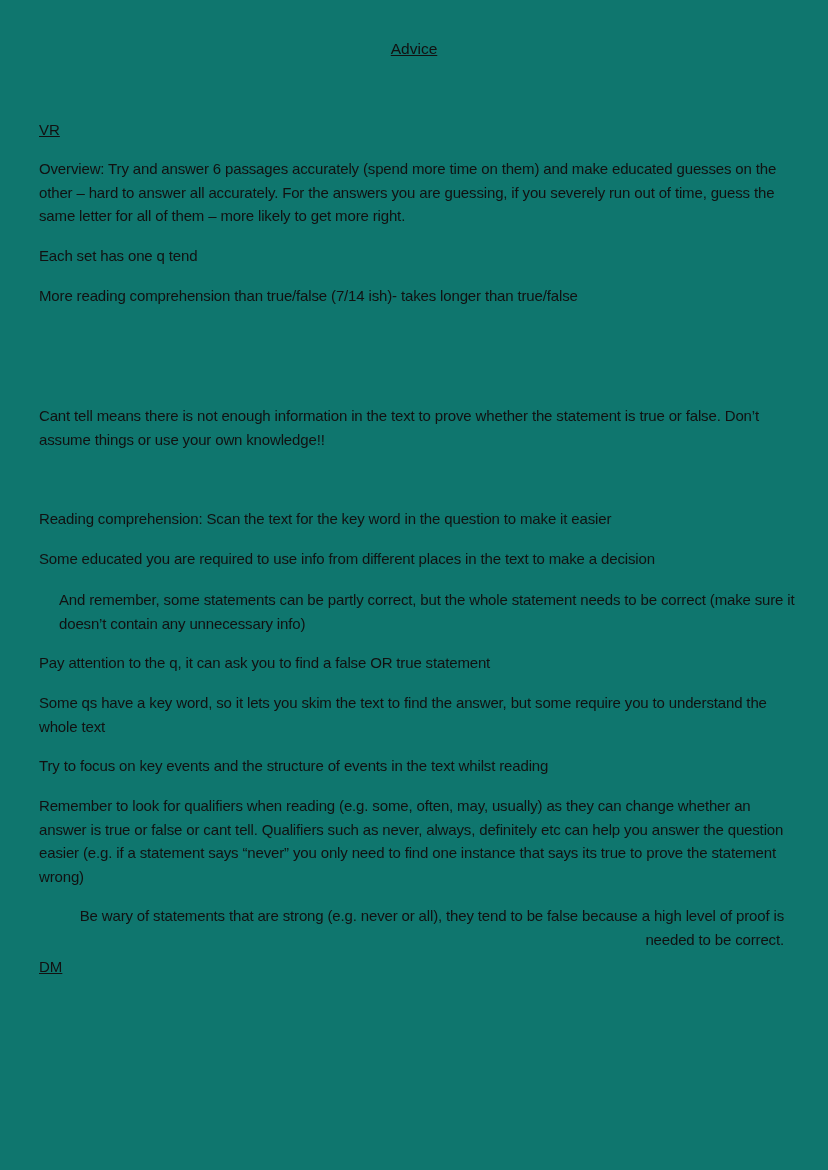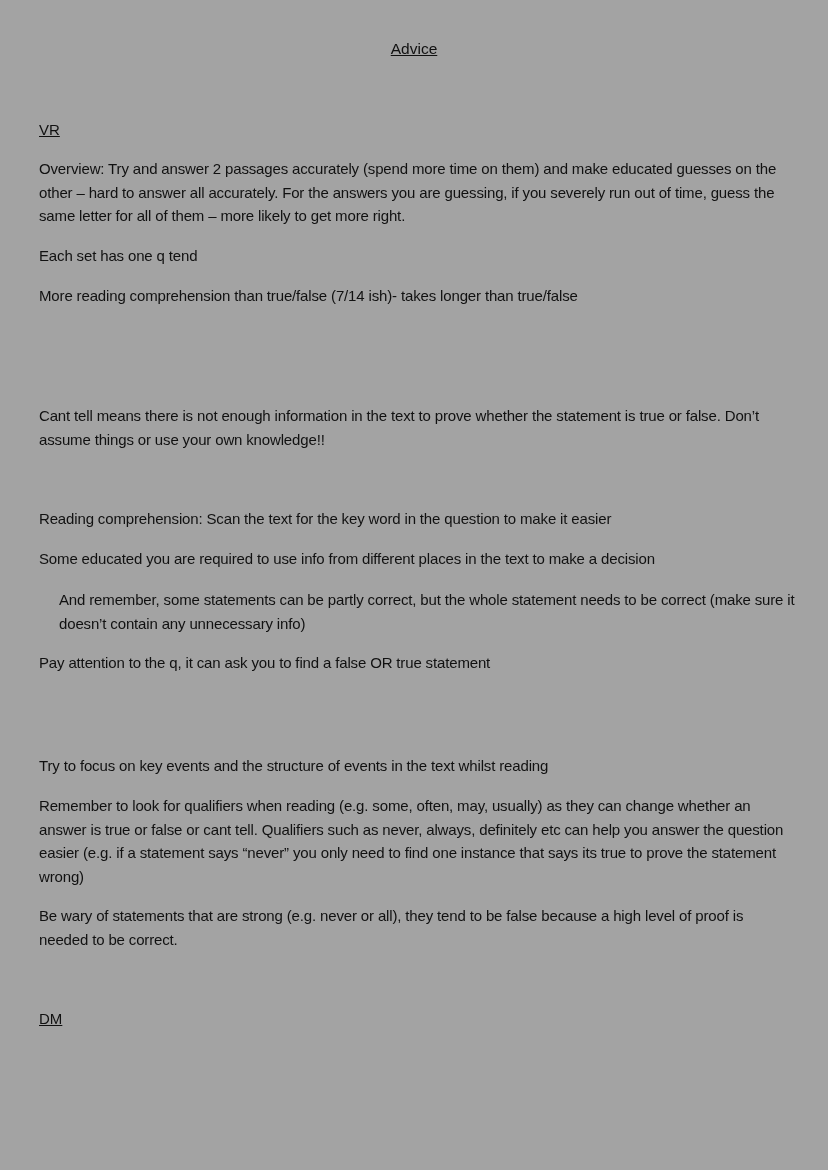--- a/index.html
+++ b/index.html
@@ -13,21 +13,21 @@
       position: relative;
       overflow: hidden;
       font-family: "Liberation Sans", sans-serif;
       color: #111111;
     }
     .page {
       position: absolute;
       left: 0; top: 0;
       width: 828px;
       height: 1170px;
-      background: #a3a3a3;
+      background: #0f766e;
     }
     .title {
       position: absolute;
       top: 38px;
       left: 0;
       width: 828px;
       text-align: center;
       font-size: 15.5px;
       line-height: 22px;
       text-decoration: underline;
@@ -52,28 +52,29 @@
   </style>
 </head>
 <body>
 
 <div class="page">
 
   <div class="title">Advice</div>
 
   <div class="heading" style="top:119px;">VR</div>
 
-  <p class="para" style="top:157px;">Overview: Try and answer 2 passages accurately (spend more time on them) and make educated guesses on the other – hard to answer all accurately. For the answers you are guessing, if you severely run out of time, guess the same letter for all of them – more likely to get more right.</p>
+  <p class="para" style="top:157px;">Overview: Try and answer 6 passages accurately (spend more time on them) and make educated guesses on the other – hard to answer all accurately. For the answers you are guessing, if you severely run out of time, guess the same letter for all of them – more likely to get more right.</p>
   <p class="para" style="top:244px;">Each set has one q tend</p>
   <p class="para" style="top:284px;">More reading comprehension than true/false (7/14 ish)- takes longer than true/false</p>
   <p class="para" style="top:404px;">Cant tell means there is not enough information in the text to prove whether the statement is true or false. Don’t assume things or use your own knowledge!!</p>
   <p class="para" style="top:507px;">Reading comprehension: Scan the text for the key word in the question to make it easier</p>
   <p class="para" style="top:547px;">Some educated you are required to use info from different places in the text to make a decision</p>
   <p class="para" style="top:588px;margin-left:20px;">And remember, some statements can be partly correct, but the whole statement needs to be correct (make sure it doesn’t contain any unnecessary info)</p>
   <p class="para" style="top:651px;">Pay attention to the q, it can ask you to find a false OR true statement</p>
+  <p class="para" style="top:691px;">Some qs have a key word, so it lets you skim the text to find the answer, but some require you to understand the whole text</p>
   <p class="para" style="top:754px;">Try to focus on key events and the structure of events in the text whilst reading</p>
   <p class="para" style="top:794px;">Remember to look for qualifiers when reading (e.g. some, often, may, usually) as they can change whether an answer is true or false or cant tell. Qualifiers such as never, always, definitely etc can help you answer the question easier (e.g. if a statement says “never” you only need to find one instance that says its true to prove the statement wrong)</p>
-  <p class="para" style="top:904px;">Be wary of statements that are strong (e.g. never or all), they tend to be false because a high level of proof is needed to be correct.</p>
+  <p class="para" style="top:904px;text-align:right;">Be wary of statements that are strong (e.g. never or all), they tend to be false because a high level of proof is needed to be correct.</p>
 
-  <div class="heading" style="top:1008px;">DM</div>
+  <div class="heading" style="top:956px;">DM</div>
 
 
 </div>
 
 </body></html>

